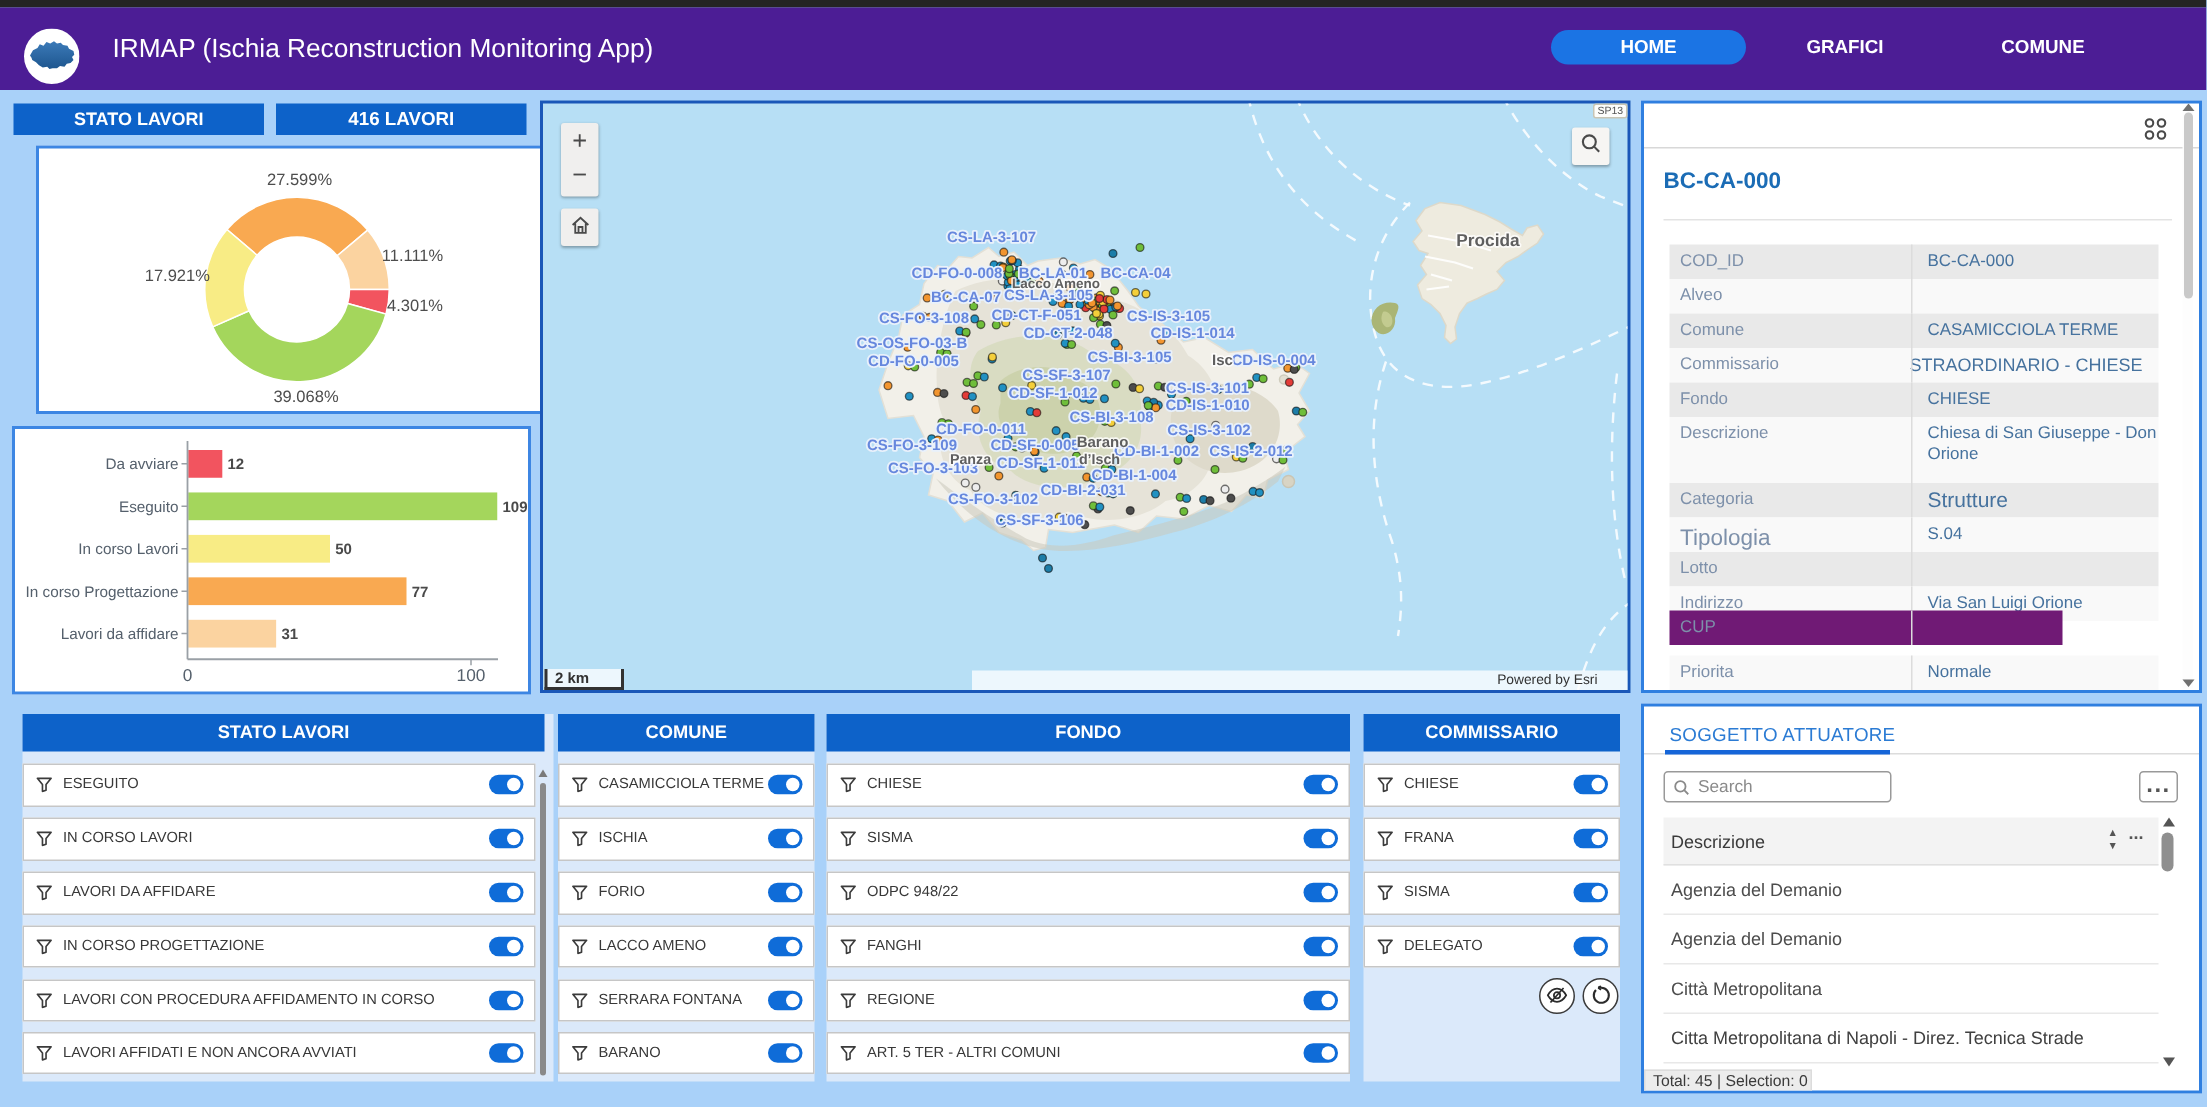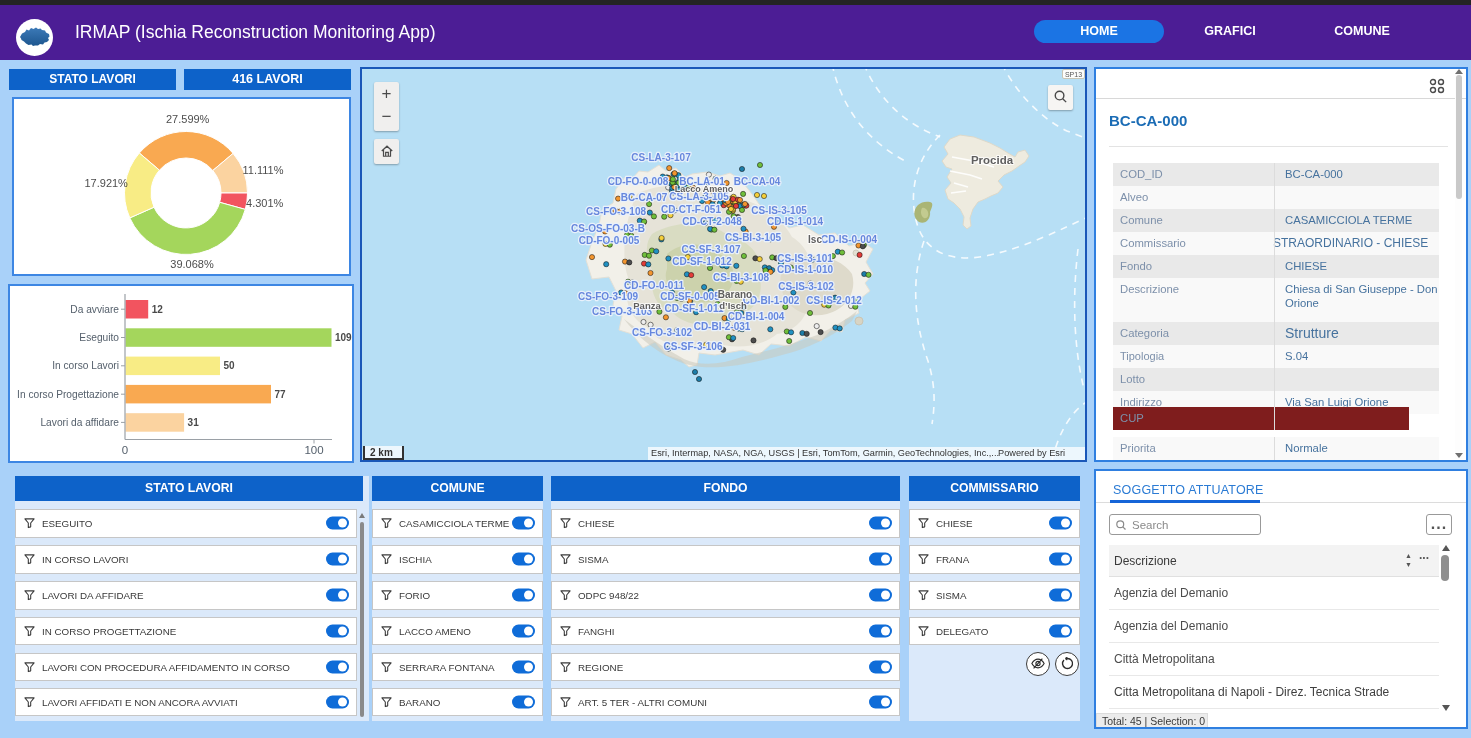--- a/index.html
+++ b/index.html
@@ -30,21 +30,21 @@
       </defs>
 <polygon fill="url(#lg)" points="4,18 6,14.5 9,13 10.5,10.5 13,11.5 15,9 17.5,10 20,8.5 22,10 24.5,9.5 26,11 29,11.5 30,13.5 33,15 33.5,17.5 32,19 33,21 31,23 28.5,23.5 27,25.5 24,25 22,26.5 19,26.5 17,27 15.5,25.5 12.5,26 10,24.5 8,22.5 5.5,21 5,19.5"></polygon>
 </svg>
 <div class="abs" style="left:75px;top:0;height:55px;line-height:55px;color:#fff;font-size:17.5px">IRMAP (Ischia Reconstruction Monitoring App)</div>
 <div class="abs" style="left:1034px;top:15px;width:130px;height:23px;border-radius:12px;background:#1b74e4;color:#fff;font-weight:bold;font-size:12.5px;text-align:center;line-height:23px">HOME</div>
 <div class="abs" style="left:1180px;top:15px;width:100px;height:23px;color:#fff;font-weight:bold;font-size:12.5px;text-align:center;line-height:23px">GRAFICI</div>
 <div class="abs" style="left:1312px;top:15px;width:100px;height:23px;color:#fff;font-weight:bold;font-size:12.5px;text-align:center;line-height:23px">COMUNE</div>
 </div>
 <div class="bluebar" style="left:9px;top:69px;width:167px;height:21px;font-size:12px;line-height:21px">STATO LAVORI</div>
 <div class="bluebar" style="left:184px;top:69px;width:167px;height:21px;font-size:12.5px;line-height:21px">416 LAVORI</div>
-<div class="card" style="left:12px;top:97px;width:339px;height:179px">
+<div class="card" style="left:24px;top:97px;width:339px;height:179px">
 <svg width="342" height="175" viewBox="0 0 342 175">
       <path d="M125.3,54.0 A61.5,61.5 0 0 1 219.1,54.4 L198.8,71.5 A35.0,35.0 0 0 0 145.4,71.2 Z" fill="#f9a951" stroke="#fff" stroke-width="1"></path>
 <path d="M219.1,54.4 A61.5,61.5 0 0 1 233.5,94.0 L207.0,94.0 A35.0,35.0 0 0 0 198.8,71.5 Z" fill="#fbd3a0" stroke="#fff" stroke-width="1"></path>
 <path d="M233.5,94.0 A61.5,61.5 0 0 1 231.3,110.4 L205.7,103.3 A35.0,35.0 0 0 0 207.0,94.0 Z" fill="#f2545f" stroke="#fff" stroke-width="1"></path>
 <path d="M231.3,110.4 A61.5,61.5 0 0 1 115.8,118.9 L140.0,108.2 A35.0,35.0 0 0 0 205.7,103.3 Z" fill="#a4d65c" stroke="#fff" stroke-width="1"></path>
 <path d="M115.8,118.9 A61.5,61.5 0 0 1 125.3,54.0 L145.4,71.2 A35.0,35.0 0 0 0 140.0,108.2 Z" fill="#f8ec85" stroke="#fff" stroke-width="1"></path>
 <text x="173.7" y="24" text-anchor="middle" font-size="11" fill="#4d4d4d">27.599%</text>
 <text x="249" y="75" text-anchor="middle" font-size="11" fill="#4d4d4d">11.111%</text>
 <text x="250.7" y="108" text-anchor="middle" font-size="11" fill="#4d4d4d">4.301%</text>
 <text x="92.2" y="88" text-anchor="middle" font-size="11" fill="#4d4d4d">17.921%</text>
@@ -380,24 +380,23 @@
 <div class="abs" style="left:12px;top:70px;width:25px;height:25px;background:#f0efee;border-radius:2px;box-shadow:0 1px 2px rgba(0,0,0,.3);text-align:center;line-height:27px"><svg width="14" height="14" viewBox="0 0 16 16" fill="none" stroke="#4a4a4a" stroke-width="1.4">
         <path d="M2,8 L8,2.5 L14,8 M4,6.8 V14 H12 V6.8 M6.5,14 V9.5 H9.5 V14"></path>
       </svg></div>
 <div class="abs" style="left:686px;top:16px;width:25px;height:25px;background:#f6f5f3;border-radius:2px;box-shadow:0 1px 2px rgba(0,0,0,.3);text-align:center;line-height:27px"><svg width="15" height="15" viewBox="0 0 16 16" fill="none" stroke="#4a4a4a" stroke-width="1.5">
         <circle cx="7" cy="7" r="4.6"></circle>
         <path d="M10.4,10.4 L14,14"></path>
       </svg></div>
 <div class="abs" style="left:700px;top:0;width:23px;height:10px;background:#fdfdfb;border:1px solid #c9c5b4;border-radius:2px;font-size:7px;color:#555;text-align:center;line-height:9px">SP13</div>
 
 <div class="abs" style="left:286px;top:378px;width:437px;height:13px;background:rgba(255,255,255,.75);font-size:9.2px;color:#323232;line-height:13px;white-space:nowrap">
-      <span class="abs" style="right:86px;top:0">Esri, Intermap, NASA, NGA, USGS | Esri, TomTom, Garmin, GeoTechnologies, Inc.,...</span>
       <span class="abs" style="right:20px;top:0">Powered by Esri</span>
     </div>
-<div class="abs" style="left:1px;top:377px;width:41px;height:14px;background:rgba(250,252,255,.8);border-left:2px solid #323232;border-right:2px solid #323232;border-bottom:2px solid #323232;font-size:10px;font-weight:bold;color:#323232;line-height:13px"><span style="margin-left:5px">2 km</span></div>
+<div class="abs" style="left:1px;top:377px;width:53px;height:14px;background:rgba(250,252,255,.8);border-left:2px solid #323232;border-right:2px solid #323232;border-bottom:2px solid #323232;font-size:10px;font-weight:bold;color:#323232;line-height:13px"><span style="margin-left:5px">2 km</span></div>
 </div>
 
 <div class="card" style="left:1094px;top:67px;width:374px;height:395px;border-color:#2f7fe0;overflow:hidden">
 <svg class="abs" style="left:333px;top:9px" width="16" height="16" viewBox="0 0 16 16" fill="none" stroke="#4a4a4a" stroke-width="1.4">
 <circle cx="4" cy="4" r="2.5"></circle>
       <circle cx="12" cy="4" r="2.5"></circle>
       <circle cx="4" cy="12" r="2.5"></circle>
       <circle cx="12" cy="12" r="2.5"></circle>
     </svg>
 <div class="abs" style="left:0;top:29px;width:370px;height:1px;background:#d8d8d8"></div>
@@ -432,35 +431,35 @@
       <div class="abs dlab" style="left:7px;top:5px;font-size:11.3px">Descrizione</div>
       <div class="abs dval" style="left:172px;top:5px;font-size:11.3px;width:158px;line-height:13.5px">Chiesa di San Giuseppe - Don<br>Orione</div>
       <div class="abs" style="left:161px;top:0;width:1px;height:44px;background:#dcdcdc"></div>
     </div>
 <div class="abs" style="left:17px;top:253px;width:326px;height:23px;background:#e9e9e9">
       <div class="abs dlab" style="left:7px;top:5px;font-size:11.3px">Categoria</div>
       <div class="abs dval" style="left:172px;top:5px;font-size:14px;width:158px;line-height:13.5px">Strutture</div>
       <div class="abs" style="left:161px;top:0;width:1px;height:23px;background:#dcdcdc"></div>
     </div>
 <div class="abs" style="left:17px;top:276px;width:326px;height:23px;background:#f9f9f9">
-      <div class="abs dlab" style="left:7px;top:5px;font-size:11px">Tipologia</div>
+      <div class="abs dlab" style="left:7px;top:5px;font-size:15px">Tipologia</div>
       <div class="abs dval" style="left:172px;top:5px;font-size:11.3px;width:158px;line-height:13.5px">S.04</div>
       <div class="abs" style="left:161px;top:0;width:1px;height:23px;background:#dcdcdc"></div>
     </div>
 <div class="abs" style="left:17px;top:299px;width:326px;height:23px;background:#e9e9e9">
       <div class="abs dlab" style="left:7px;top:5px;font-size:11.3px">Lotto</div>
       <div class="abs dval" style="left:172px;top:5px;font-size:11.3px;width:158px;line-height:13.5px"></div>
       <div class="abs" style="left:161px;top:0;width:1px;height:23px;background:#dcdcdc"></div>
     </div>
 <div class="abs" style="left:17px;top:322px;width:326px;height:23px;background:#f9f9f9">
       <div class="abs dlab" style="left:7px;top:5px;font-size:11.3px">Indirizzo</div>
       <div class="abs dval" style="left:172px;top:5px;font-size:11.3px;width:158px;line-height:13.5px">Via San Luigi Orione</div>
       <div class="abs" style="left:161px;top:0;width:1px;height:23px;background:#dcdcdc"></div>
     </div>
-<div class="abs" style="left:17px;top:338px;width:296px;height:23px;background:#7f1d1d">
+<div class="abs" style="left:17px;top:338px;width:262px;height:23px;background:#701a75">
       <div class="abs dlab" style="left:7px;top:5px;font-size:11.3px">CUP</div>
       <div class="abs dval" style="left:172px;top:5px;font-size:11.3px;width:158px;line-height:13.5px"></div>
       <div class="abs" style="left:161px;top:0;width:1px;height:23px;background:#dcdcdc"></div>
     </div>
 <div class="abs" style="left:17px;top:368px;width:326px;height:23px;background:#f9f9f9">
       <div class="abs dlab" style="left:7px;top:5px;font-size:11.3px">Priorita</div>
       <div class="abs dval" style="left:172px;top:5px;font-size:11.3px;width:158px;line-height:13.5px">Normale</div>
       <div class="abs" style="left:161px;top:0;width:1px;height:23px;background:#dcdcdc"></div>
     </div>
 <div class="abs" style="left:359px;top:1px;width:7px;height:389px;background:#fdfdfd"></div>

